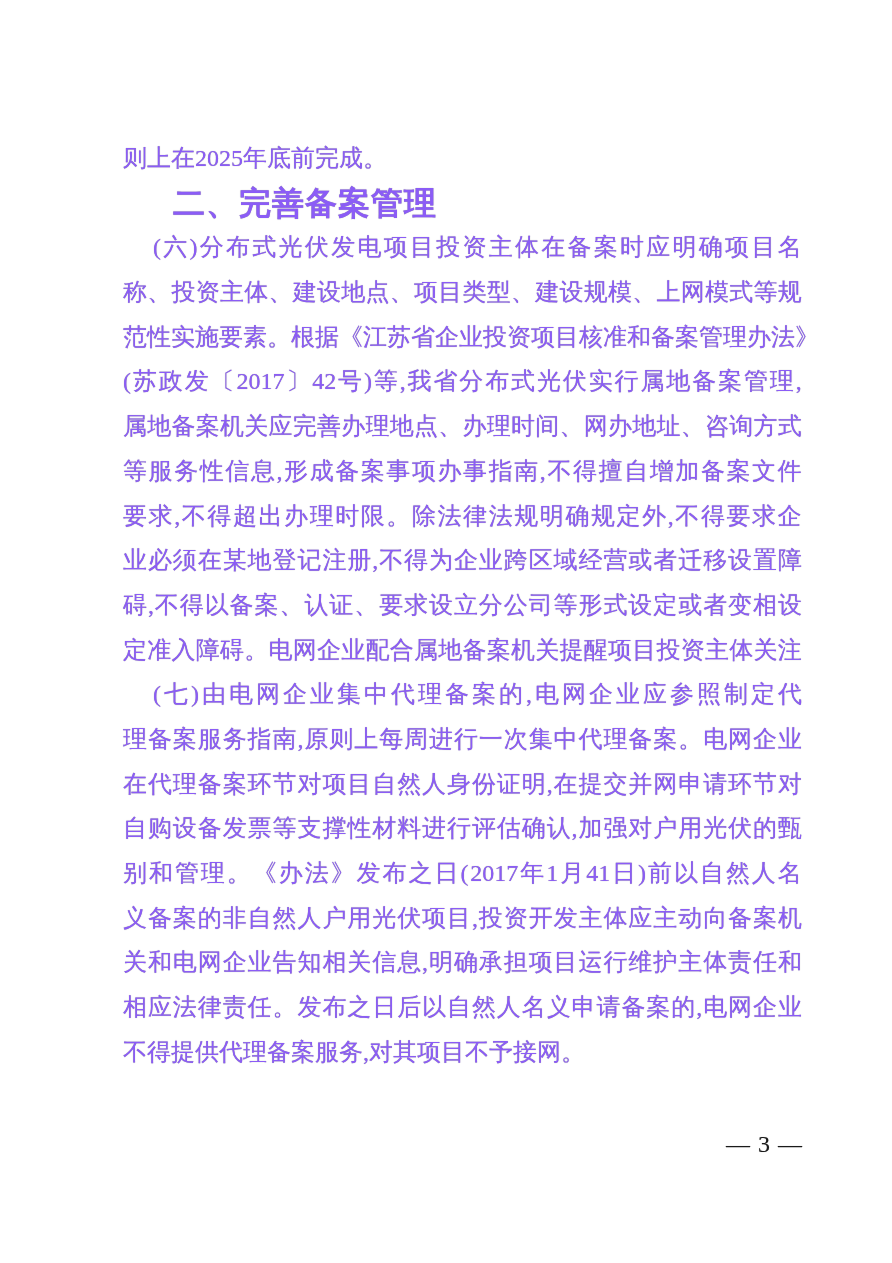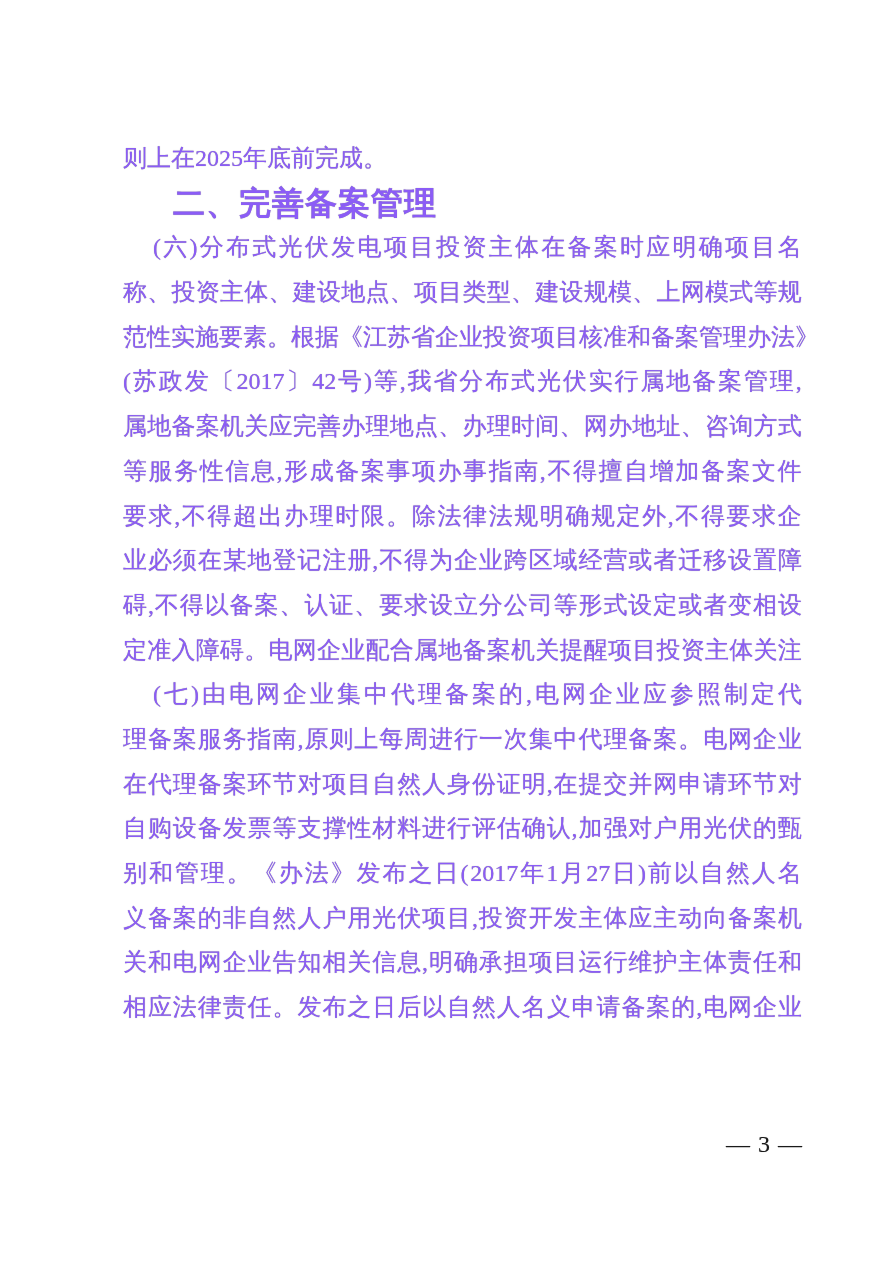--- a/index.html
+++ b/index.html
@@ -495,21 +495,21 @@
         <span>》</span>
         <span>发</span>
         <span>布</span>
         <span>之</span>
         <span>日</span>
         <span>(</span>
         <span>2017</span>
         <span>年</span>
         <span>1</span>
         <span>月</span>
-        <span>27</span>
+        <span>41</span>
         <span>日</span>
         <span>)</span>
         <span>前</span>
         <span>以</span>
         <span>自</span>
         <span>然</span>
         <span>人</span>
         <span>名</span>
       </div>
       <div class="line body justify">
@@ -595,15 +595,16 @@
         <span>请</span>
         <span>备</span>
         <span>案</span>
         <span>的</span>
         <span>,</span>
         <span>电</span>
         <span>网</span>
         <span>企</span>
         <span>业</span>
       </div>
+      <div class="line body">不得提供代理备案服务,对其项目不予接网。</div>
     </div>
   <div class="page-number">— 3 —</div>
 </div>
 
 </body></html>

